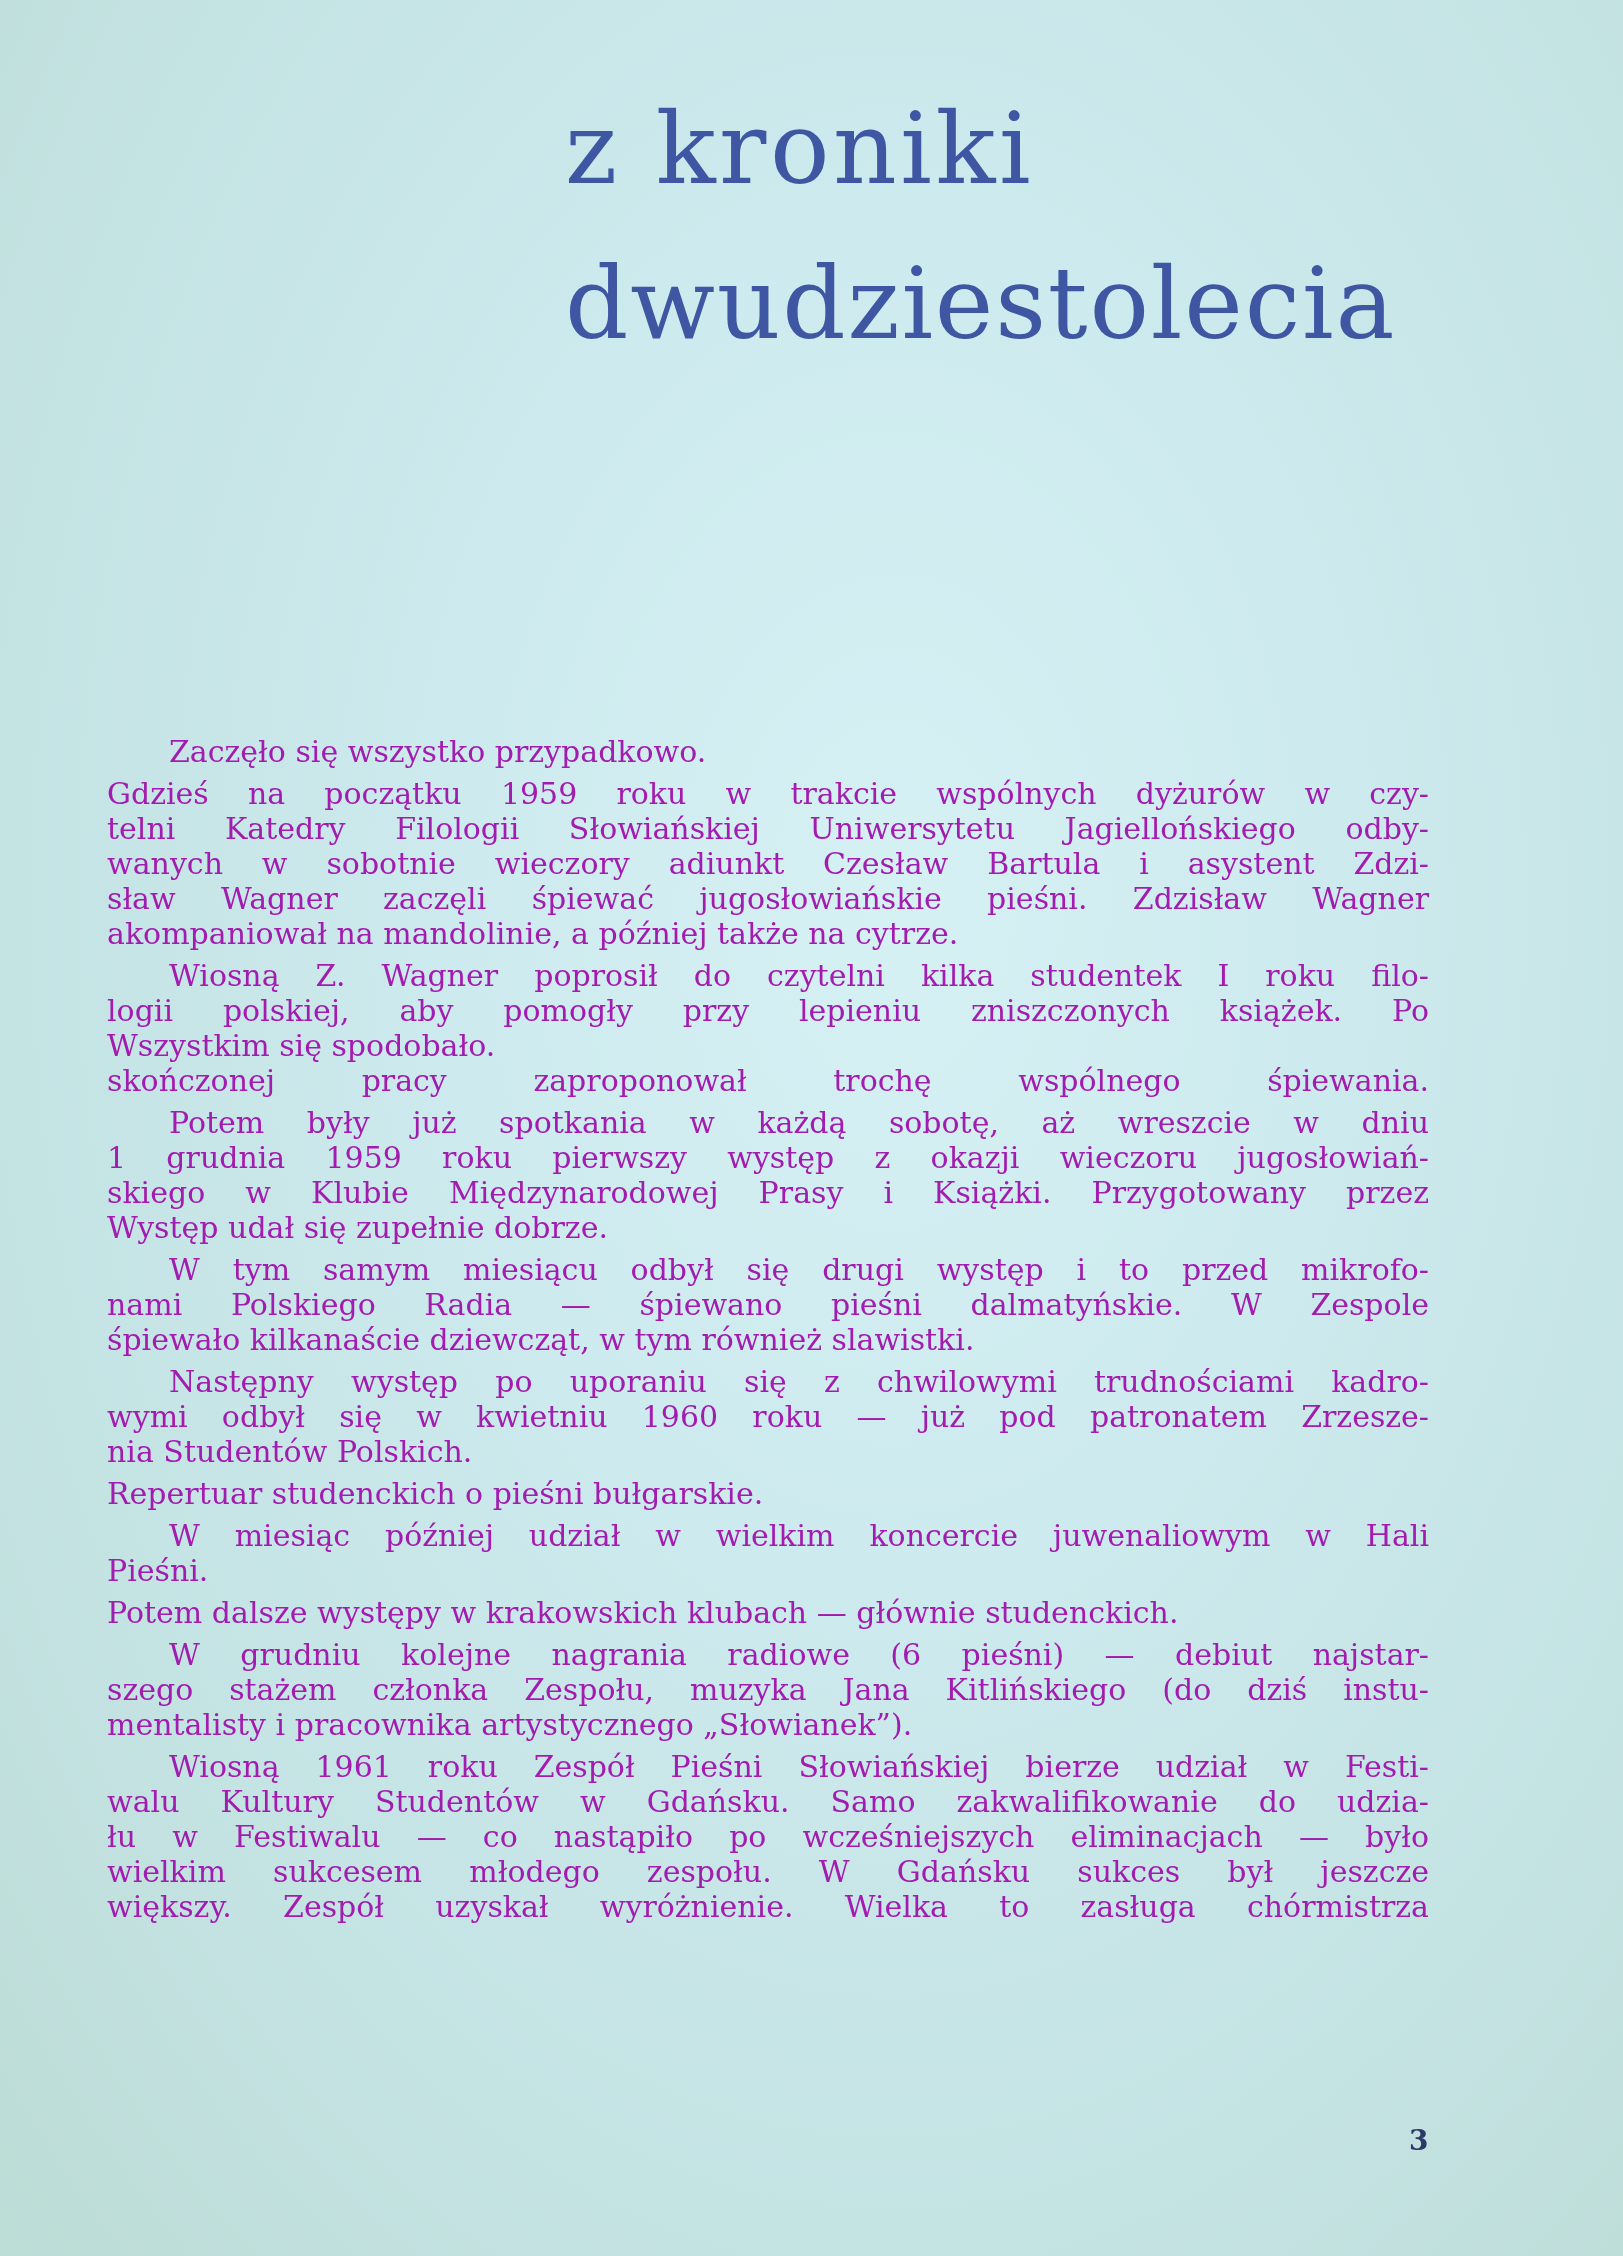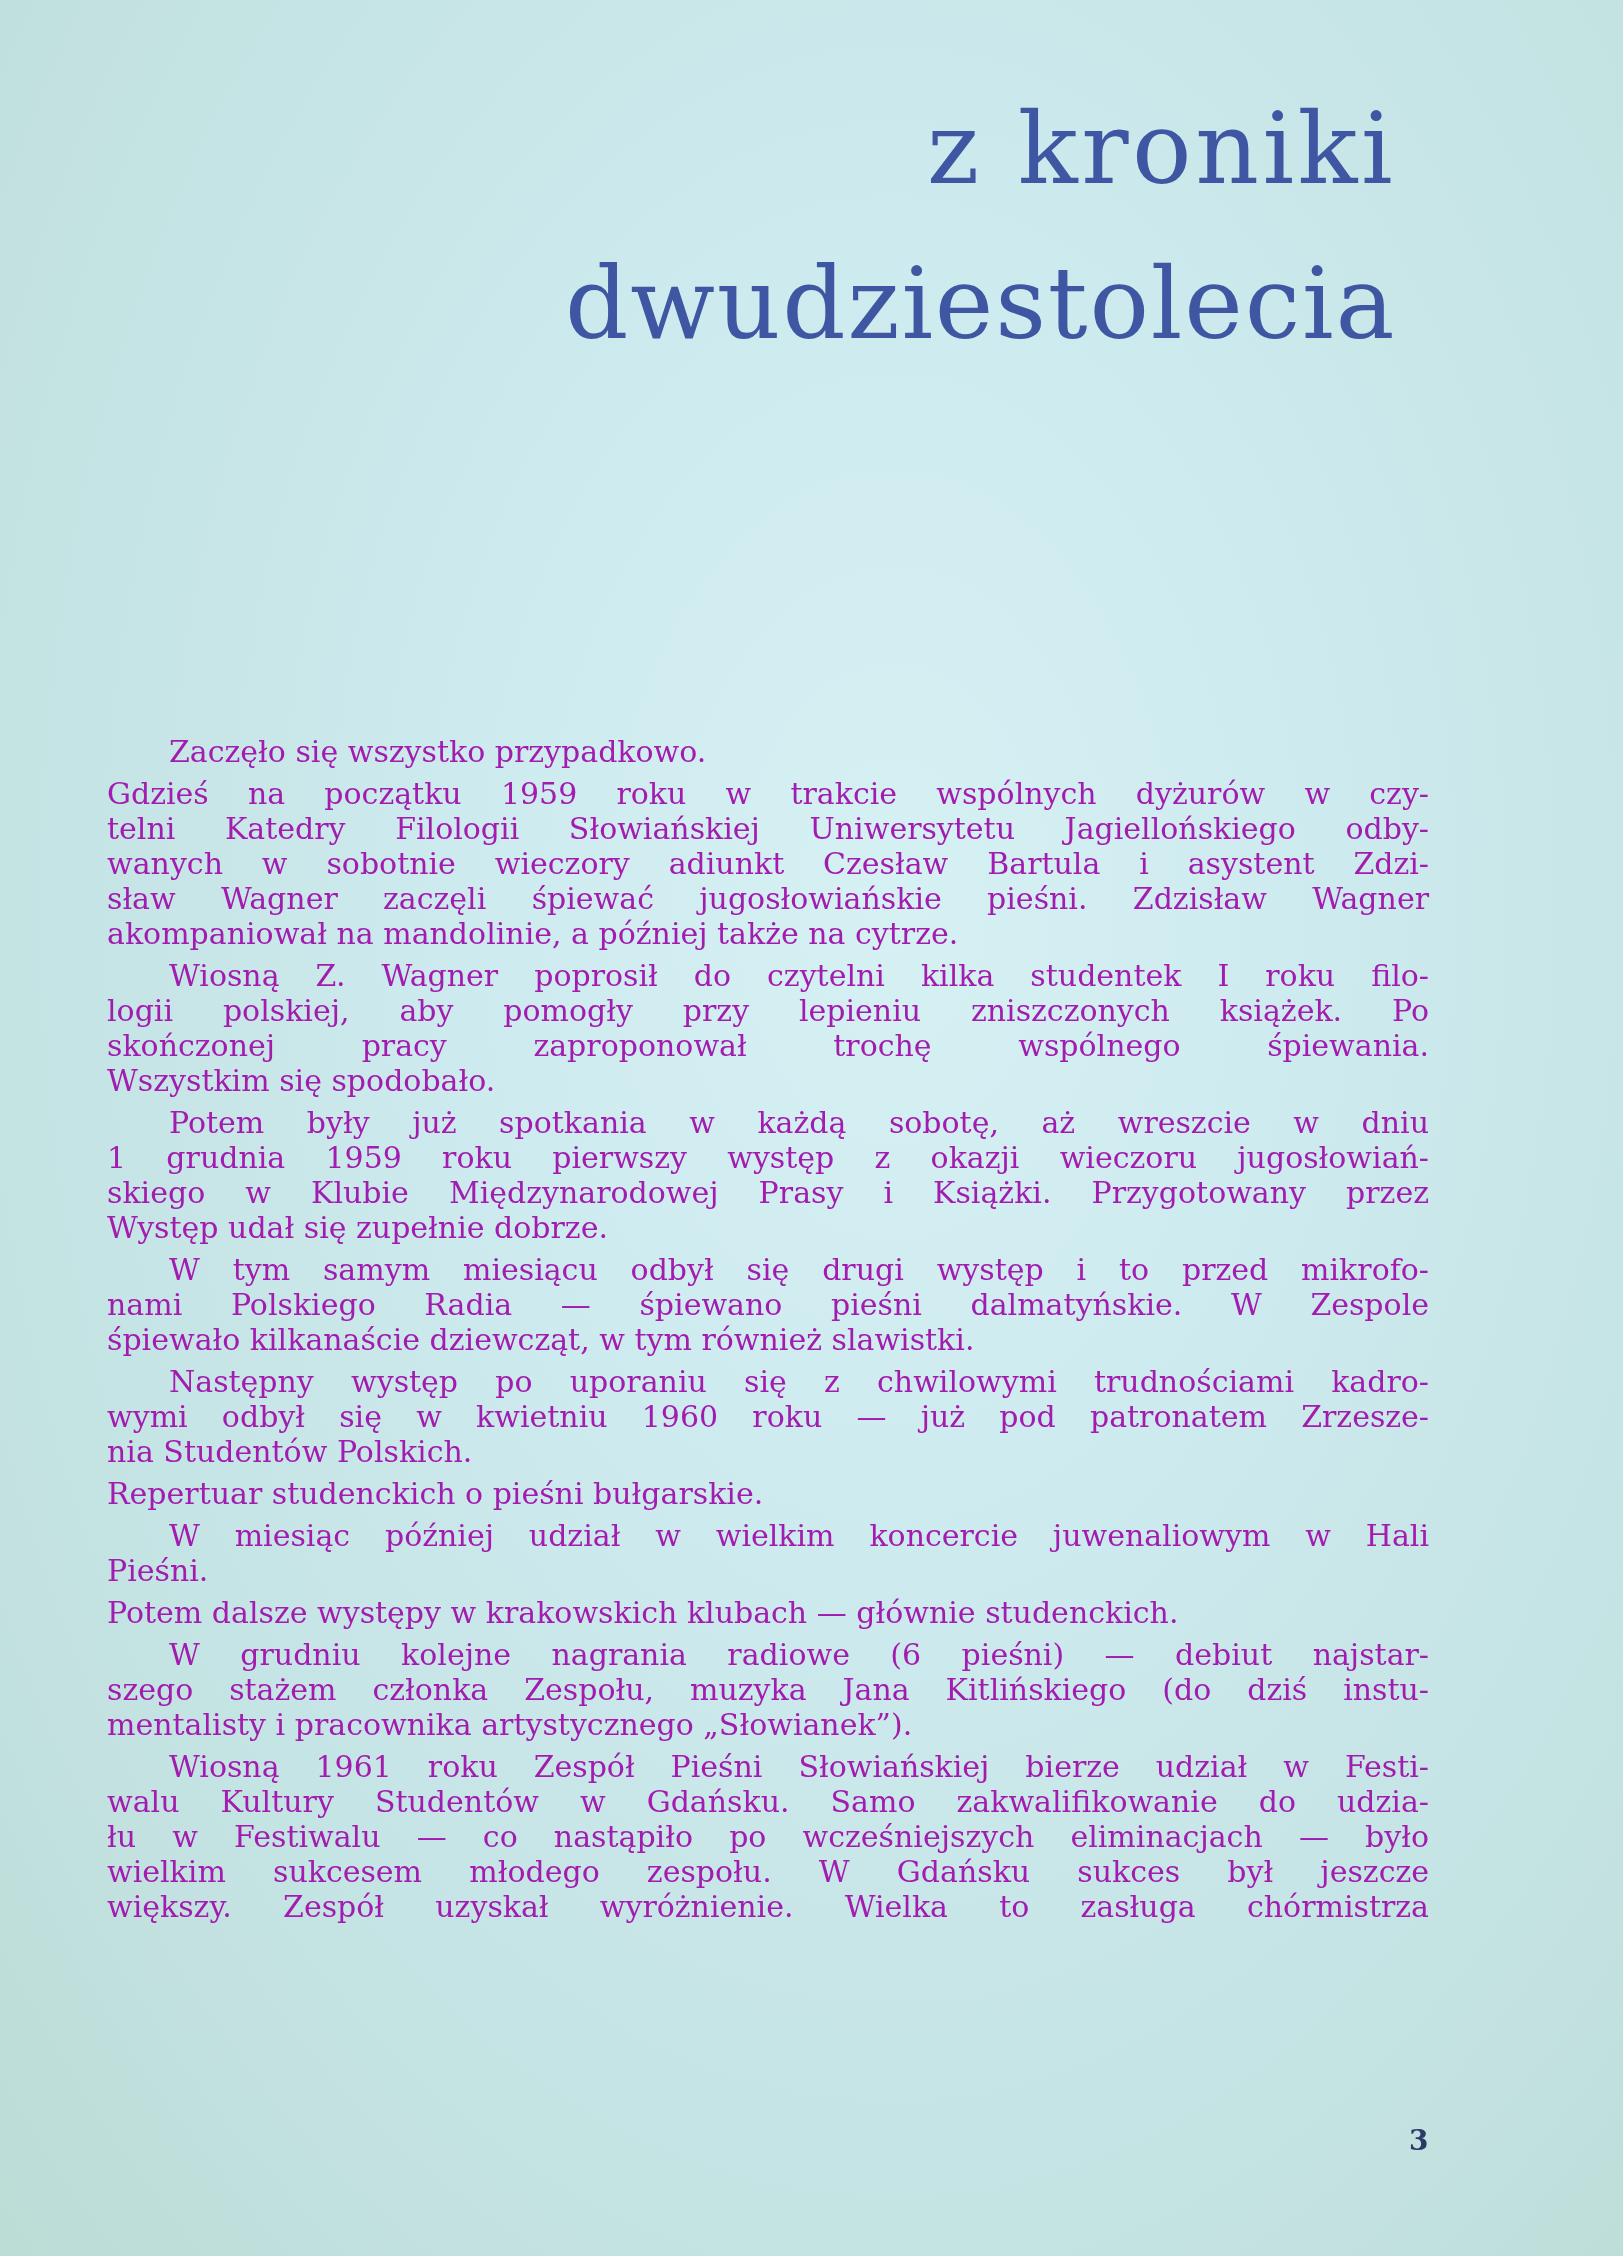--- a/index.html
+++ b/index.html
@@ -22,21 +22,20 @@
       position: absolute;
       left: 565px;
       top: 71px;
       margin: 0;
       color: #3f57a3;
       font-family: "DejaVu Serif", "Liberation Serif", serif;
       font-weight: normal;
       font-size: 99px;
       line-height: 155px;
       letter-spacing: 3.5px;
-      text-align: right;
     }
     .title .line1 { display: block; }
     .title .line2 { display: block; letter-spacing: 1.8px; }
     .body {
       position: absolute;
       left: 107px;
       top: 734px;
       width: 1322px;
       color: #a21caf;
       font-family: "DejaVu Serif", "Liberation Serif", serif;
@@ -83,22 +82,22 @@
       <div class="para">
         <span class="line">Gdzieś na początku 1959 roku w trakcie wspólnych dyżurów w czy-</span>
         <span class="line">telni Katedry Filologii Słowiańskiej Uniwersytetu Jagiellońskiego odby-</span>
         <span class="line">wanych w sobotnie wieczory adiunkt Czesław Bartula i asystent Zdzi-</span>
         <span class="line">sław Wagner zaczęli śpiewać jugosłowiańskie pieśni. Zdzisław Wagner</span>
         <span class="line last">akompaniował na mandolinie, a później także na cytrze.</span>
       </div>
       <div class="para">
         <span class="line indent">Wiosną Z. Wagner poprosił do czytelni kilka studentek I roku filo-</span>
         <span class="line">logii polskiej, aby pomogły przy lepieniu zniszczonych książek. Po</span>
+        <span class="line last">Wszystkim się spodobało.</span>
         <span class="line">skończonej pracy zaproponował trochę wspólnego śpiewania.</span>
-        <span class="line last">Wszystkim się spodobało.</span>
       </div>
       <div class="para">
         <span class="line indent">Potem były już spotkania w każdą sobotę, aż wreszcie w dniu</span>
         <span class="line">1 grudnia 1959 roku pierwszy występ z okazji wieczoru jugosłowiań-</span>
         <span class="line">skiego w Klubie Międzynarodowej Prasy i Książki. Przygotowany przez</span>
         <span class="line last">Występ udał się zupełnie dobrze.</span>
       </div>
       <div class="para">
         <span class="line indent">W tym samym miesiącu odbył się drugi występ i to przed mikrofo-</span>
         <span class="line">nami Polskiego Radia — śpiewano pieśni dalmatyńskie. W Zespole</span>

